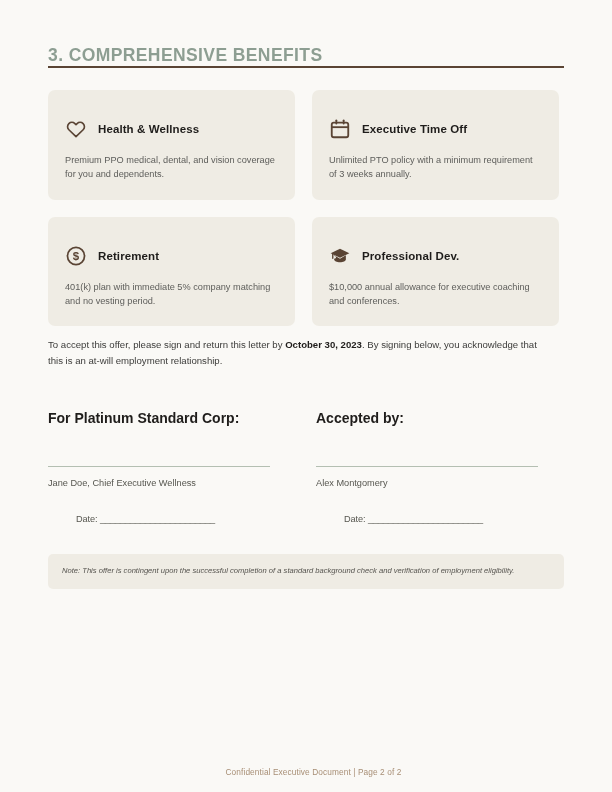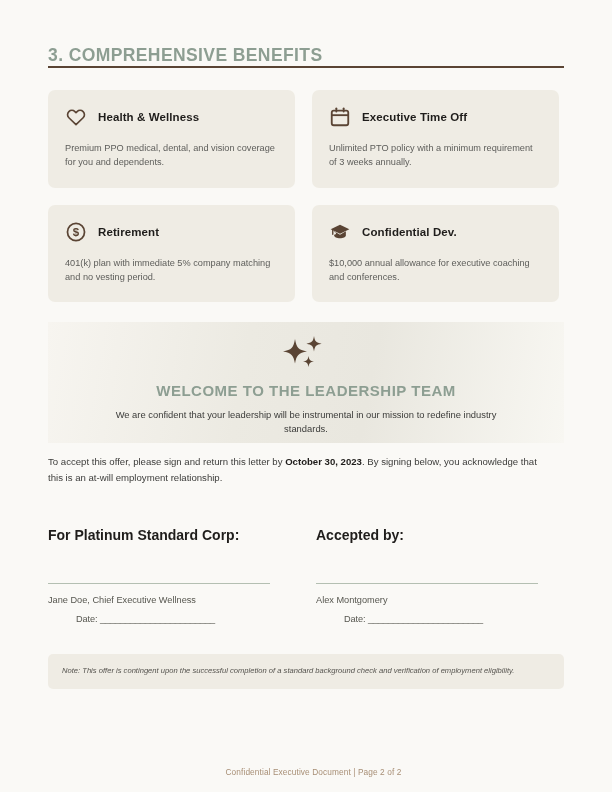--- a/index.html
+++ b/index.html
@@ -44,21 +44,21 @@
     display: flex;
     flex-wrap: wrap;
     gap: 17px;
     margin-top: 22px;
   }
   .card {
     width: 247px;
     box-sizing: border-box;
     background: #efece4;
     border-radius: 7px;
-    padding: 16px 17px 18px 17px;
+    padding: 28px 17px 18px 17px;
     min-height: 86px;
   }
   .card-head {
     display: flex;
     align-items: center;
     gap: 11px;
   }
   .card-icon {
     width: 22px;
     height: 22px;
@@ -145,21 +145,21 @@
     margin-top: 40px;
     border-top: 1.4px solid #b4bfb2;
     width: 100%;
   }
   .sig-name {
     margin-top: 11px;
     font-size: 9.2px;
     color: #56564f;
   }
   .sig-date {
-    margin-top: 9px;
+    margin-top: 26px;
     font-size: 9.2px;
     color: #56564f;
     letter-spacing: -0.1px;
     padding-left: 28px;
   }
 
   
   .note {
     margin-top: 30px;
     background: #efece4;
@@ -232,38 +232,27 @@
     </div>
 
     <div class="card">
       <div class="card-head">
         <svg class="card-icon" viewBox="0 0 24 24">
           <path d="M12 4 1.8 9 12 14l10.2-5z" fill="#5a4434"></path>
           <path d="M5.6 11.3v4.4c0 1.7 2.9 3.1 6.4 3.1s6.4-1.4 6.4-3.1v-4.4L12 14.9z" fill="#5a4434"></path>
           <circle cx="6.1" cy="13.4" r="1.5" fill="#efece4"></circle>
           <path d="M4.1 9.9v4.6" stroke="#5a4434" stroke-width="1.5" stroke-linecap="round" fill="none"></path>
         </svg>
-        <div class="card-title">Confidential Dev.</div>
+        <div class="card-title">Professional Dev.</div>
       </div>
       <div class="card-desc">$10,000 annual allowance for executive coaching and conferences.</div>
     </div>
 
   </div>
 
-  <div class="banner">
-    <div class="sparkle-wrap">
-      <svg width="52" height="40" viewBox="0 0 52 40">
-        <path d="M15 4 C16.6 13 18.4 14.8 27 16.4 C18.4 18 16.6 19.8 15 28.6 C13.4 19.8 11.6 18 3 16.4 C11.6 14.8 13.4 13 15 4 Z" fill="#5a4434"></path>
-        <path d="M34 1 C35 6.6 36.1 7.7 41.6 8.7 C36.1 9.7 35 10.8 34 16.4 C33 10.8 31.9 9.7 26.4 8.7 C31.9 7.7 33 6.6 34 1 Z" fill="#5a4434"></path>
-        <path d="M28.5 21 C29.2 25 30 25.8 34 26.5 C30 27.2 29.2 28 28.5 32 C27.8 28 27 27.2 23 26.5 C27 25.8 27.8 25 28.5 21 Z" fill="#5a4434"></path>
-      </svg>
-    </div>
-    <div class="banner-title">WELCOME TO THE LEADERSHIP TEAM</div>
-    <div class="banner-sub">We are confident that your leadership will be instrumental in our mission to redefine industry standards.</div>
-  </div>
 
   <div class="offer-body">
     <span>To accept this offer, please sign and return this letter by </span><b>October 30, 2023</b><span>. By signing below, you acknowledge that this is an at-will employment relationship.</span>
   </div>
 
   <div class="sigs">
     <div class="sig-col">
       <div class="sig-label">For Platinum Standard Corp:</div>
       <div class="sig-line"></div>
       <div class="sig-name">Jane Doe, Chief Executive Wellness</div>

